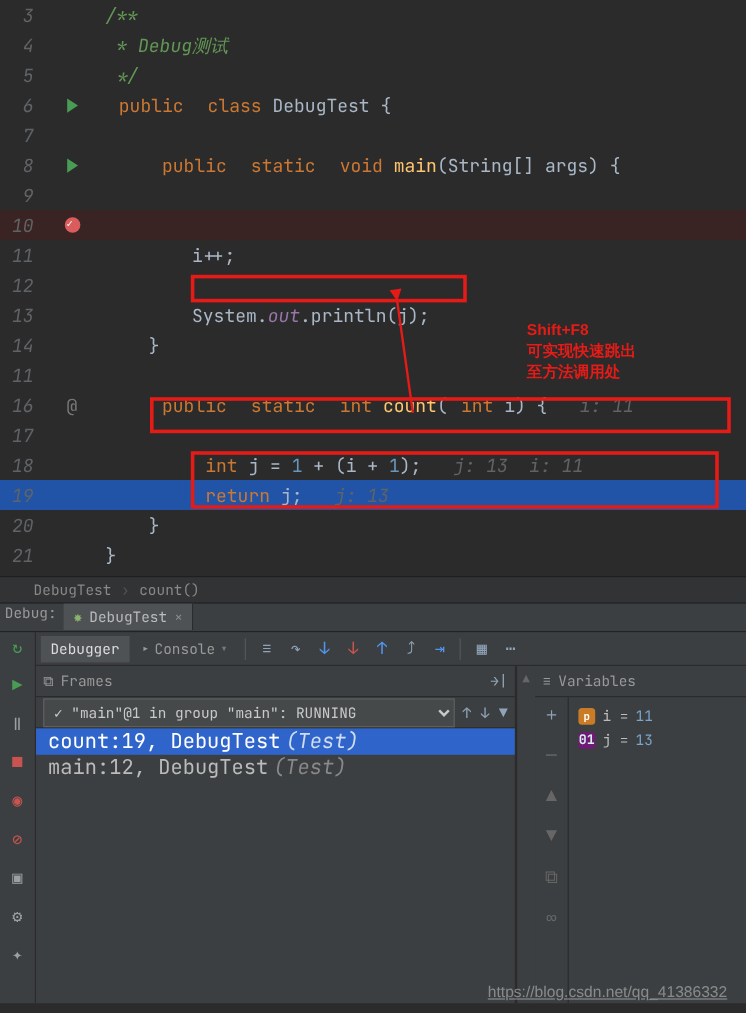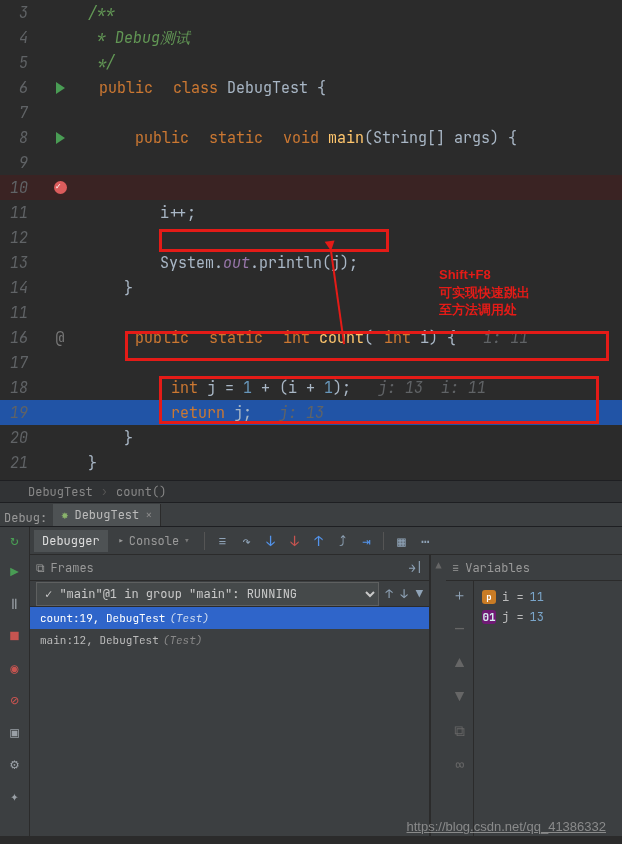--- a/index.html
+++ b/index.html
@@ -109,21 +109,21 @@
     padding-left: 28px;
     gap: 8px;
   }
   .breadcrumb span.sep { color: #555; }
 
   .debug-header {
     height: 24px;
     background: #3c3f41;
     border-top: 1px solid #1e1f22;
     display: flex;
-    align-items: flex-end;
+    align-items: flex-start;
     font-size: 12px;
     color: #bbb;
   }
   .debug-header .lbl { padding: 0 6px 0 4px; color: #999; }
   .debug-tab {
     background: #4e5254;
     padding: 3px 8px;
     display: flex;
     align-items: center;
     gap: 6px;
@@ -214,21 +214,21 @@
     font-size: 12px;
     padding: 2px 4px;
     font-family: inherit;
   }
   .thread-row .icons { display: flex; gap: 8px; color: #8fa3b7; margin-left: 6px;}
 
   .frame-item {
     height: 22px;
     display: flex; align-items: center;
     padding: 0 10px;
-    font-size: 11px;
+    font-size: 17px;
     color: #bbb;
   }
   .frame-item.selected { background: #2f65ca; color: #fff; }
   .frame-item .gray { color: #888; font-style: italic; margin-left: 4px;}
   .frame-item.selected .gray { color: #cfdcf0; }
 
   .panel-vars {
     flex: 1;
     display: flex; flex-direction: column;
     background: #3c3f41;

